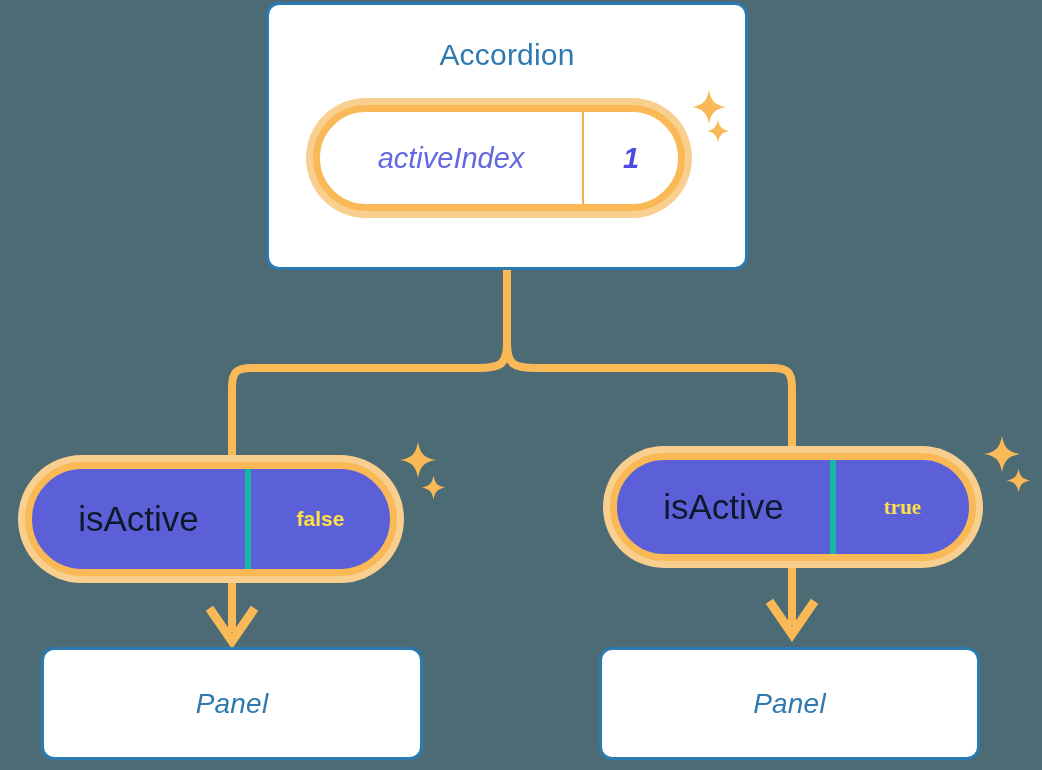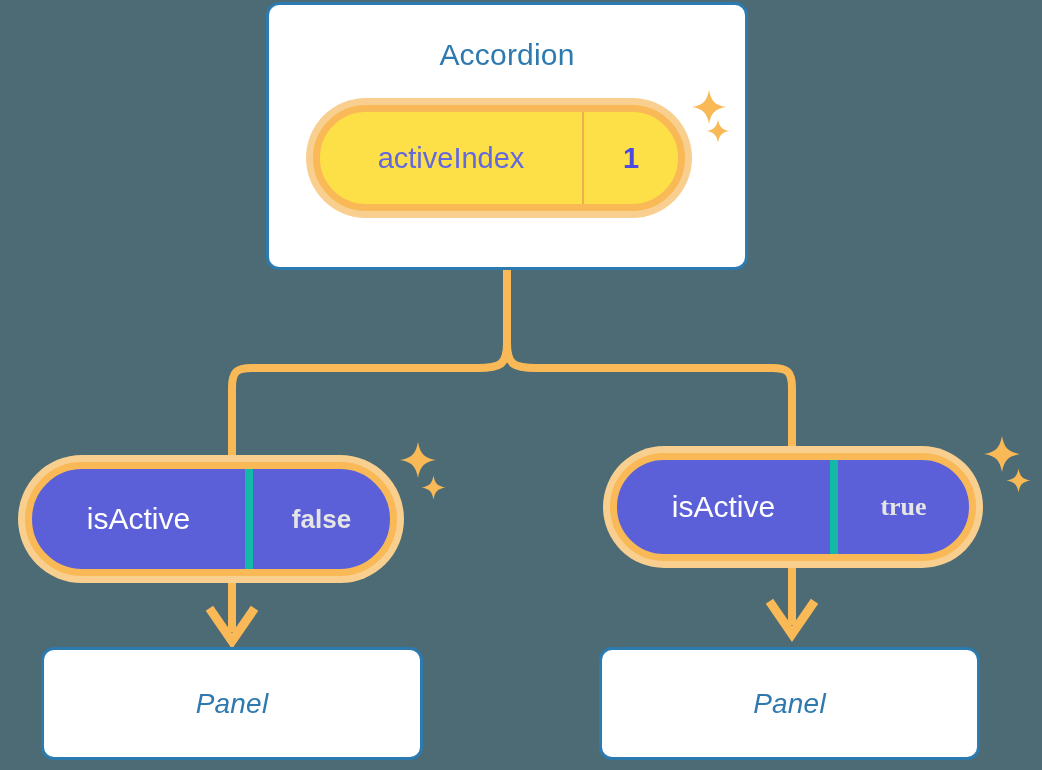--- a/index.html
+++ b/index.html
@@ -107,48 +107,49 @@
   }
   .pill-key, .pill-val {
     display: flex;
     align-items: center;
     justify-content: center;
     box-sizing: border-box;
   }
 
   
   .pill-light .pill-inner {
-    background: #fde047;
+    background: #ffffff;
+    font-style: italic;
   }
   .pill-light .pill-key {
     color: #6168e0;
     font-size: 29px;
     font-weight: 400;
   }
   .pill-light .pill-val {
     color: #4b4be0;
     font-size: 29px;
     font-weight: 700;
     border-left: 2px solid #f0ae4e;
   }
 
   
   .pill-solid .pill-inner {
     background: #5c60d8;
   }
   .pill-solid .pill-key {
-    color: #ffffff;
-    font-size: 30px;
+    color: #0f172a;
+    font-size: 35px;
     font-weight: 400;
   }
   .pill-solid .pill-val {
-    color: #e5e5e5;
-    font-size: 26px;
+    color: #fde047;
+    font-size: 21px;
     font-weight: 700;
-    border-left: 8px solid #14b8a6;
+    border-left: 6px solid #14b8a6;
   }
 
   
   #pill-root {
     left: 306px;
     top: 98px;
   }
   #pill-root .pill { width: 386px; height: 120px; }
   #pill-root .pill-key { flex: 0 0 262px; }
   #pill-root .pill-val { flex: 1 1 auto; }

